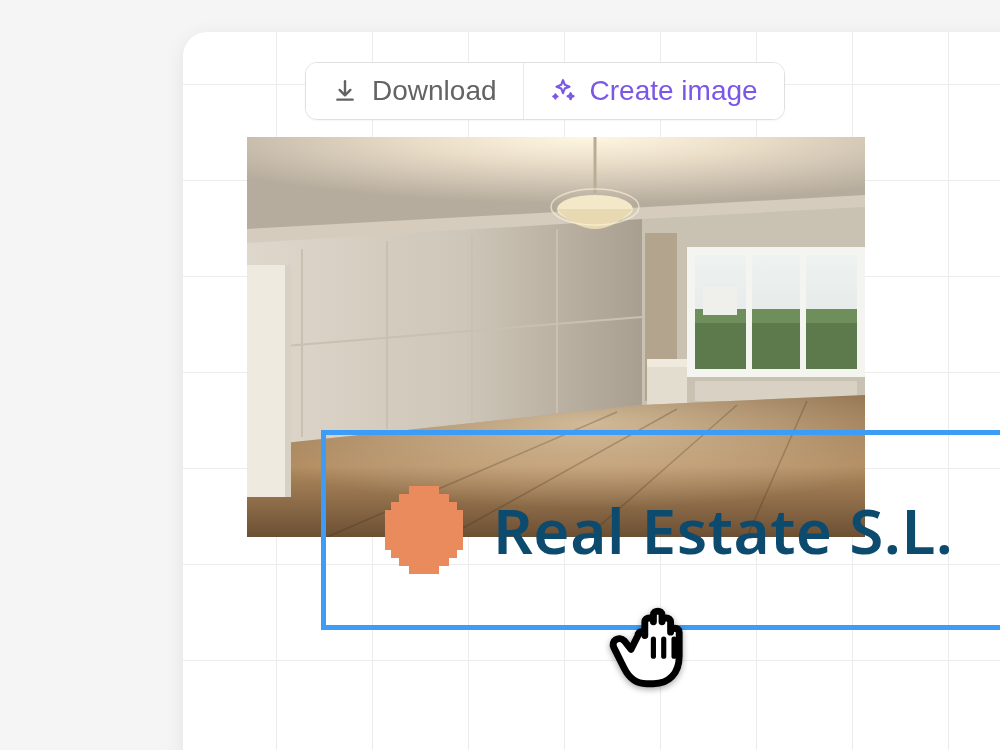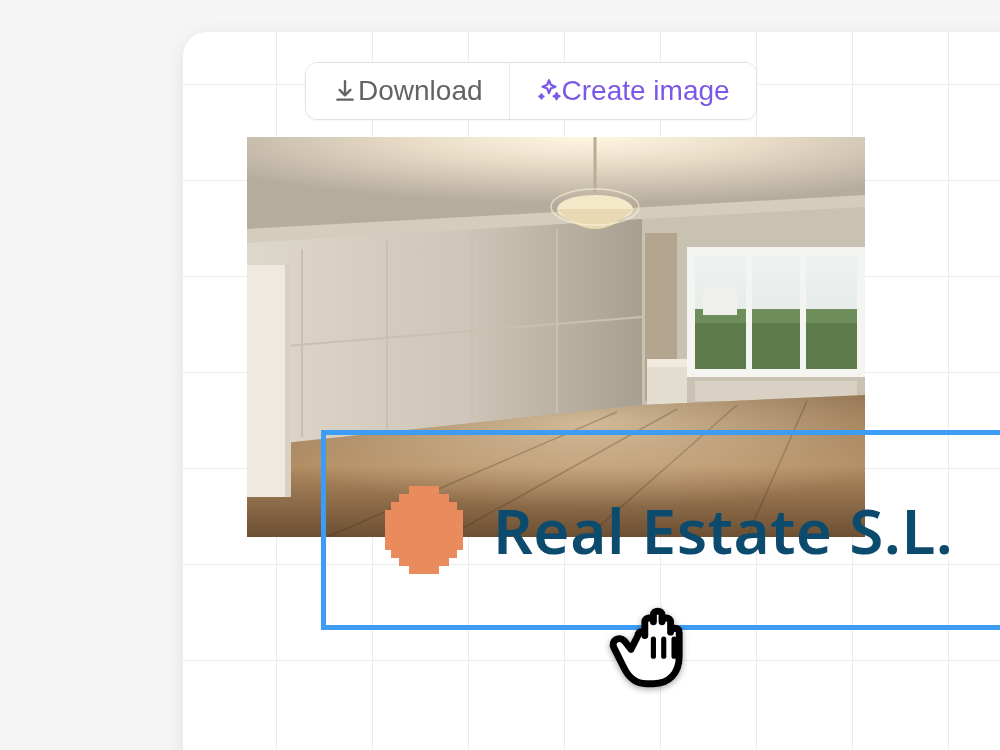--- a/index.html
+++ b/index.html
@@ -43,20 +43,21 @@
     z-index: 10;
   }
   .toolbar button {
     background: #fff;
     border: none;
     padding: 14px 26px;
     font-size: 28px;
     font-weight: 500;
     display: flex;
     align-items: center;
+    gap: 14px;
     cursor: pointer;
     color: #636363;
     line-height: 1;
   }
   .toolbar button + button { border-left: 1px solid #e9e9e9; }
   .toolbar .primary { color: #7a57e6; text-align: right; }
   .toolbar svg { width: 26px; height: 26px; display: block; }
 
   
   .room-image {

